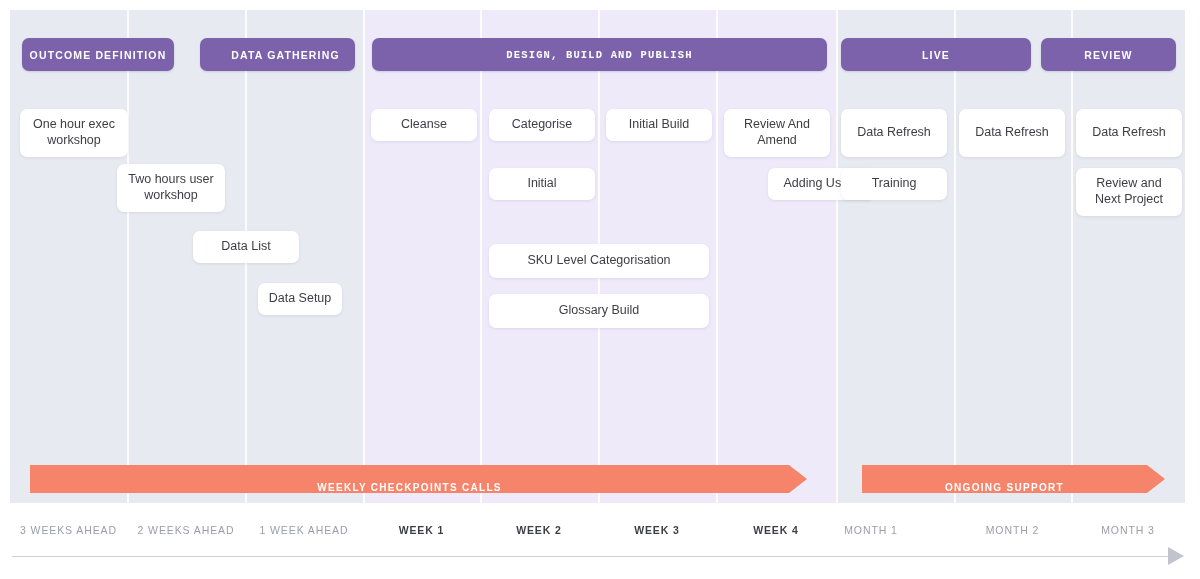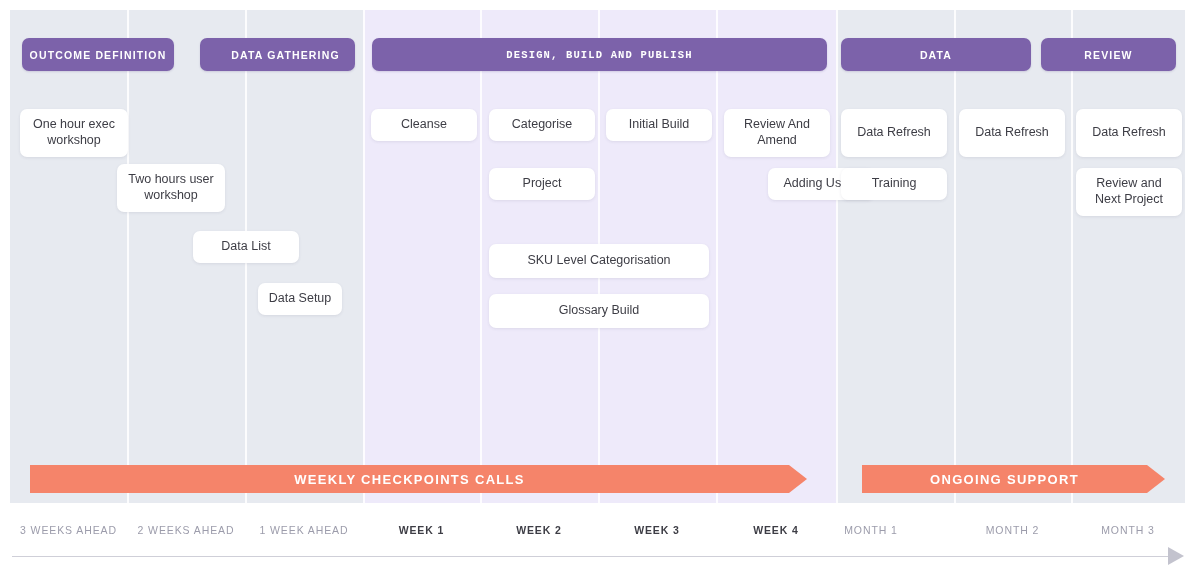--- a/index.html
+++ b/index.html
@@ -63,23 +63,23 @@
     box-shadow: 0 1px 3px rgba(60,60,90,.10);
   }
 
   
   .arrowbar {
     position: absolute;
     height: 28px;
     background: #f5846a;
     color: #ffffff;
     display: flex;
-    align-items: center;
-    justify-content: center;
-    font-size: 13px;
+    align-items: flex-end;
+    justify-content: center;
+    font-size: 10px;
     font-weight: bold;
     letter-spacing: 1.3px;
     text-align: center;
   }
   .arrowbar.pointed {
     clip-path: polygon(0 0, calc(100% - 18px) 0, 100% 50%, calc(100% - 18px) 100%, 0 100%);
     padding-right: 18px;
   }
 
   
@@ -137,21 +137,21 @@
   <div class="phase" style="left:22px; top:38px; width:152px;">
     <span>OUTCOME DEFINITION</span>
   </div>
   <div class="phase" style="left:200px; top:38px; width:155px;padding-left:16px;">
     <span>DATA GATHERING</span>
   </div>
   <div class="phase" style="left:372px; top:38px; width:455px;font-family:Liberation Mono, monospace;">
     <span>DESIGN, BUILD AND PUBLISH</span>
   </div>
   <div class="phase" style="left:841px; top:38px; width:190px;">
-    <span>DATA</span>
+    <span>LIVE</span>
   </div>
   <div class="phase" style="left:1041px; top:38px; width:135px;">
     <span>REVIEW</span>
   </div>
 
   <div class="card" style="left:20px;  top:109px; width:108px; height:48px;">
     <span>One hour exec workshop</span>
   </div>
   <div class="card" style="left:117px; top:164px; width:108px; height:48px;">
     <span>Two hours user workshop</span>
@@ -163,21 +163,21 @@
     <span>Data Setup</span>
   </div>
 
   <div class="card" style="left:371px; top:109px; width:106px; height:32px;">
     <span>Cleanse</span>
   </div>
   <div class="card" style="left:489px; top:109px; width:106px; height:32px;">
     <span>Categorise</span>
   </div>
   <div class="card" style="left:489px; top:168px; width:106px; height:32px;">
-    <span>Project</span>
+    <span>Initial</span>
   </div>
   <div class="card" style="left:606px; top:109px; width:106px; height:32px;">
     <span>Initial Build</span>
   </div>
   <div class="card" style="left:724px; top:109px; width:106px; height:48px;">
     <span>Review And Amend</span>
   </div>
   <div class="card" style="left:768px; top:168px; width:106px; height:32px;">
     <span>Adding Users</span>
   </div>

